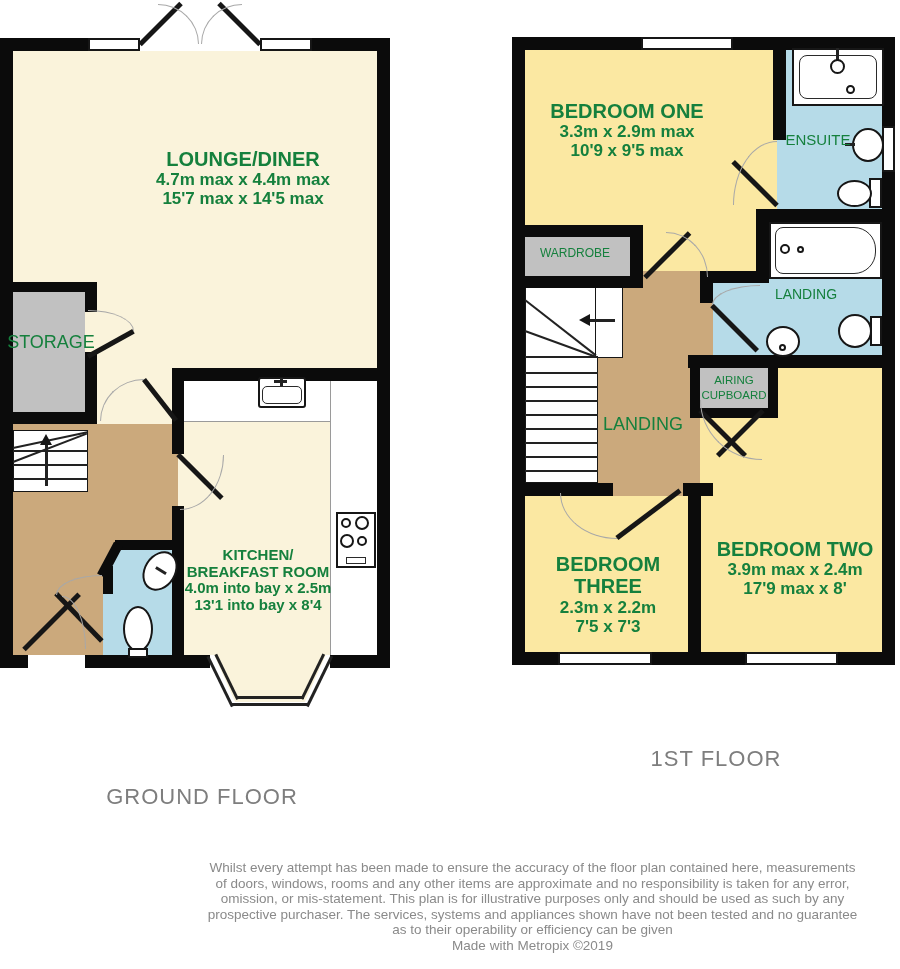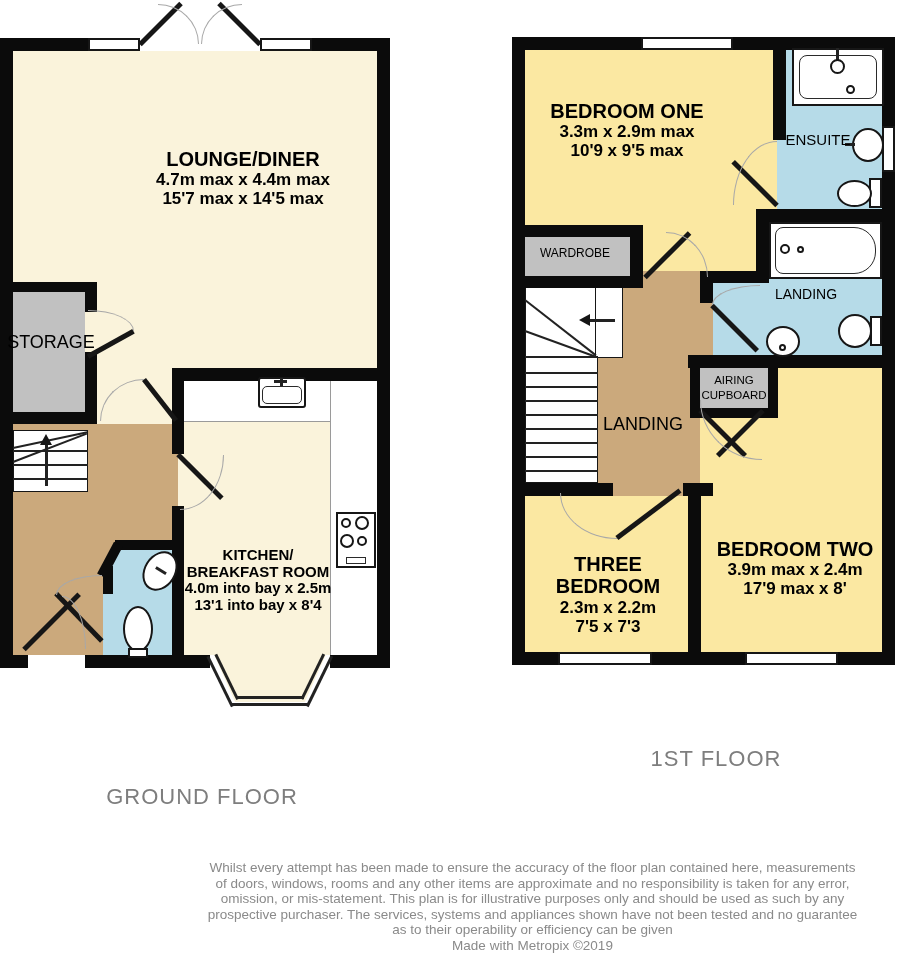--- a/index.html
+++ b/index.html
@@ -11,21 +11,21 @@
           font-family:"Liberation Sans",sans-serif;}
   .abs{position:absolute;}
   .room{position:absolute;}
   .w{position:absolute;background:var(--wall);}
   .win{position:absolute;background:#fff;border:2px solid #161616;box-sizing:border-box;}
   .leaf{position:absolute;height:5px;background:#161616;transform-origin:0 50%;}
   .arc{position:absolute;box-sizing:border-box;border:0 solid var(--arc);}
   .fx{position:absolute;background:#fff;border:2px solid #161616;box-sizing:border-box;}
   .fxthin{position:absolute;background:#fff;border:1.5px solid #2a2a2a;box-sizing:border-box;}
   .line{position:absolute;background:#222;transform-origin:0 50%;}
-  .lbl{position:absolute;text-align:center;color:#000000;line-height:1.12;}
+  .lbl{position:absolute;text-align:center;color:#15803d;line-height:1.12;}
   .b{font-weight:bold;}
   .t20{font-size:20px;} .t17{font-size:17px;} .t18{font-size:18px;}
   .t15{font-size:15px;} .t14{font-size:14px;} .t12{font-size:11.5px;} .t16{font-size:12px;}
   .floor-title{position:absolute;text-align:center;color:var(--title);font-size:22px;letter-spacing:1px;}
   .disc{position:absolute;left:145px;top:860px;width:775px;text-align:center;
         color:var(--disc);font-size:13.5px;line-height:15.6px;}
   .tri-up{position:absolute;width:0;height:0;border-left:6px solid transparent;
           border-right:6px solid transparent;border-bottom:11px solid #161616;}
   .tri-left{position:absolute;width:0;height:0;border-top:6px solid transparent;
           border-bottom:6px solid transparent;border-right:11px solid #161616;}
@@ -251,22 +251,22 @@
     </div>
     <div class="lbl t18" style="left:593px;top:414px;width:100px;">
       <div>LANDING</div>
     </div>
     <div class="lbl b t20" style="left:697px;top:538px;width:196px;">
       <div>BEDROOM TWO</div>
       <div class="t17">3.9m max x 2.4m</div>
       <div class="t17">17'9 max x 8'</div>
     </div>
     <div class="lbl b t20" style="left:518px;top:553px;width:180px;">
+      <div>BEDROOM</div>
       <div>THREE</div>
-      <div>BEDROOM</div>
       <div class="t17">2.3m x 2.2m</div>
       <div class="t17">7'5 x 7'3</div>
     </div>
     <div class="floor-title" style="left:616px;top:746px;width:200px;">1ST FLOOR</div>
   </div>
 
   <div class="disc">
     <div>Whilst every attempt has been made to ensure the accuracy of the floor plan contained here, measurements</div>
     <div>of doors, windows, rooms and any other items are approximate and no responsibility is taken for any error,</div>
     <div>omission, or mis-statement. This plan is for illustrative purposes only and should be used as such by any</div>

